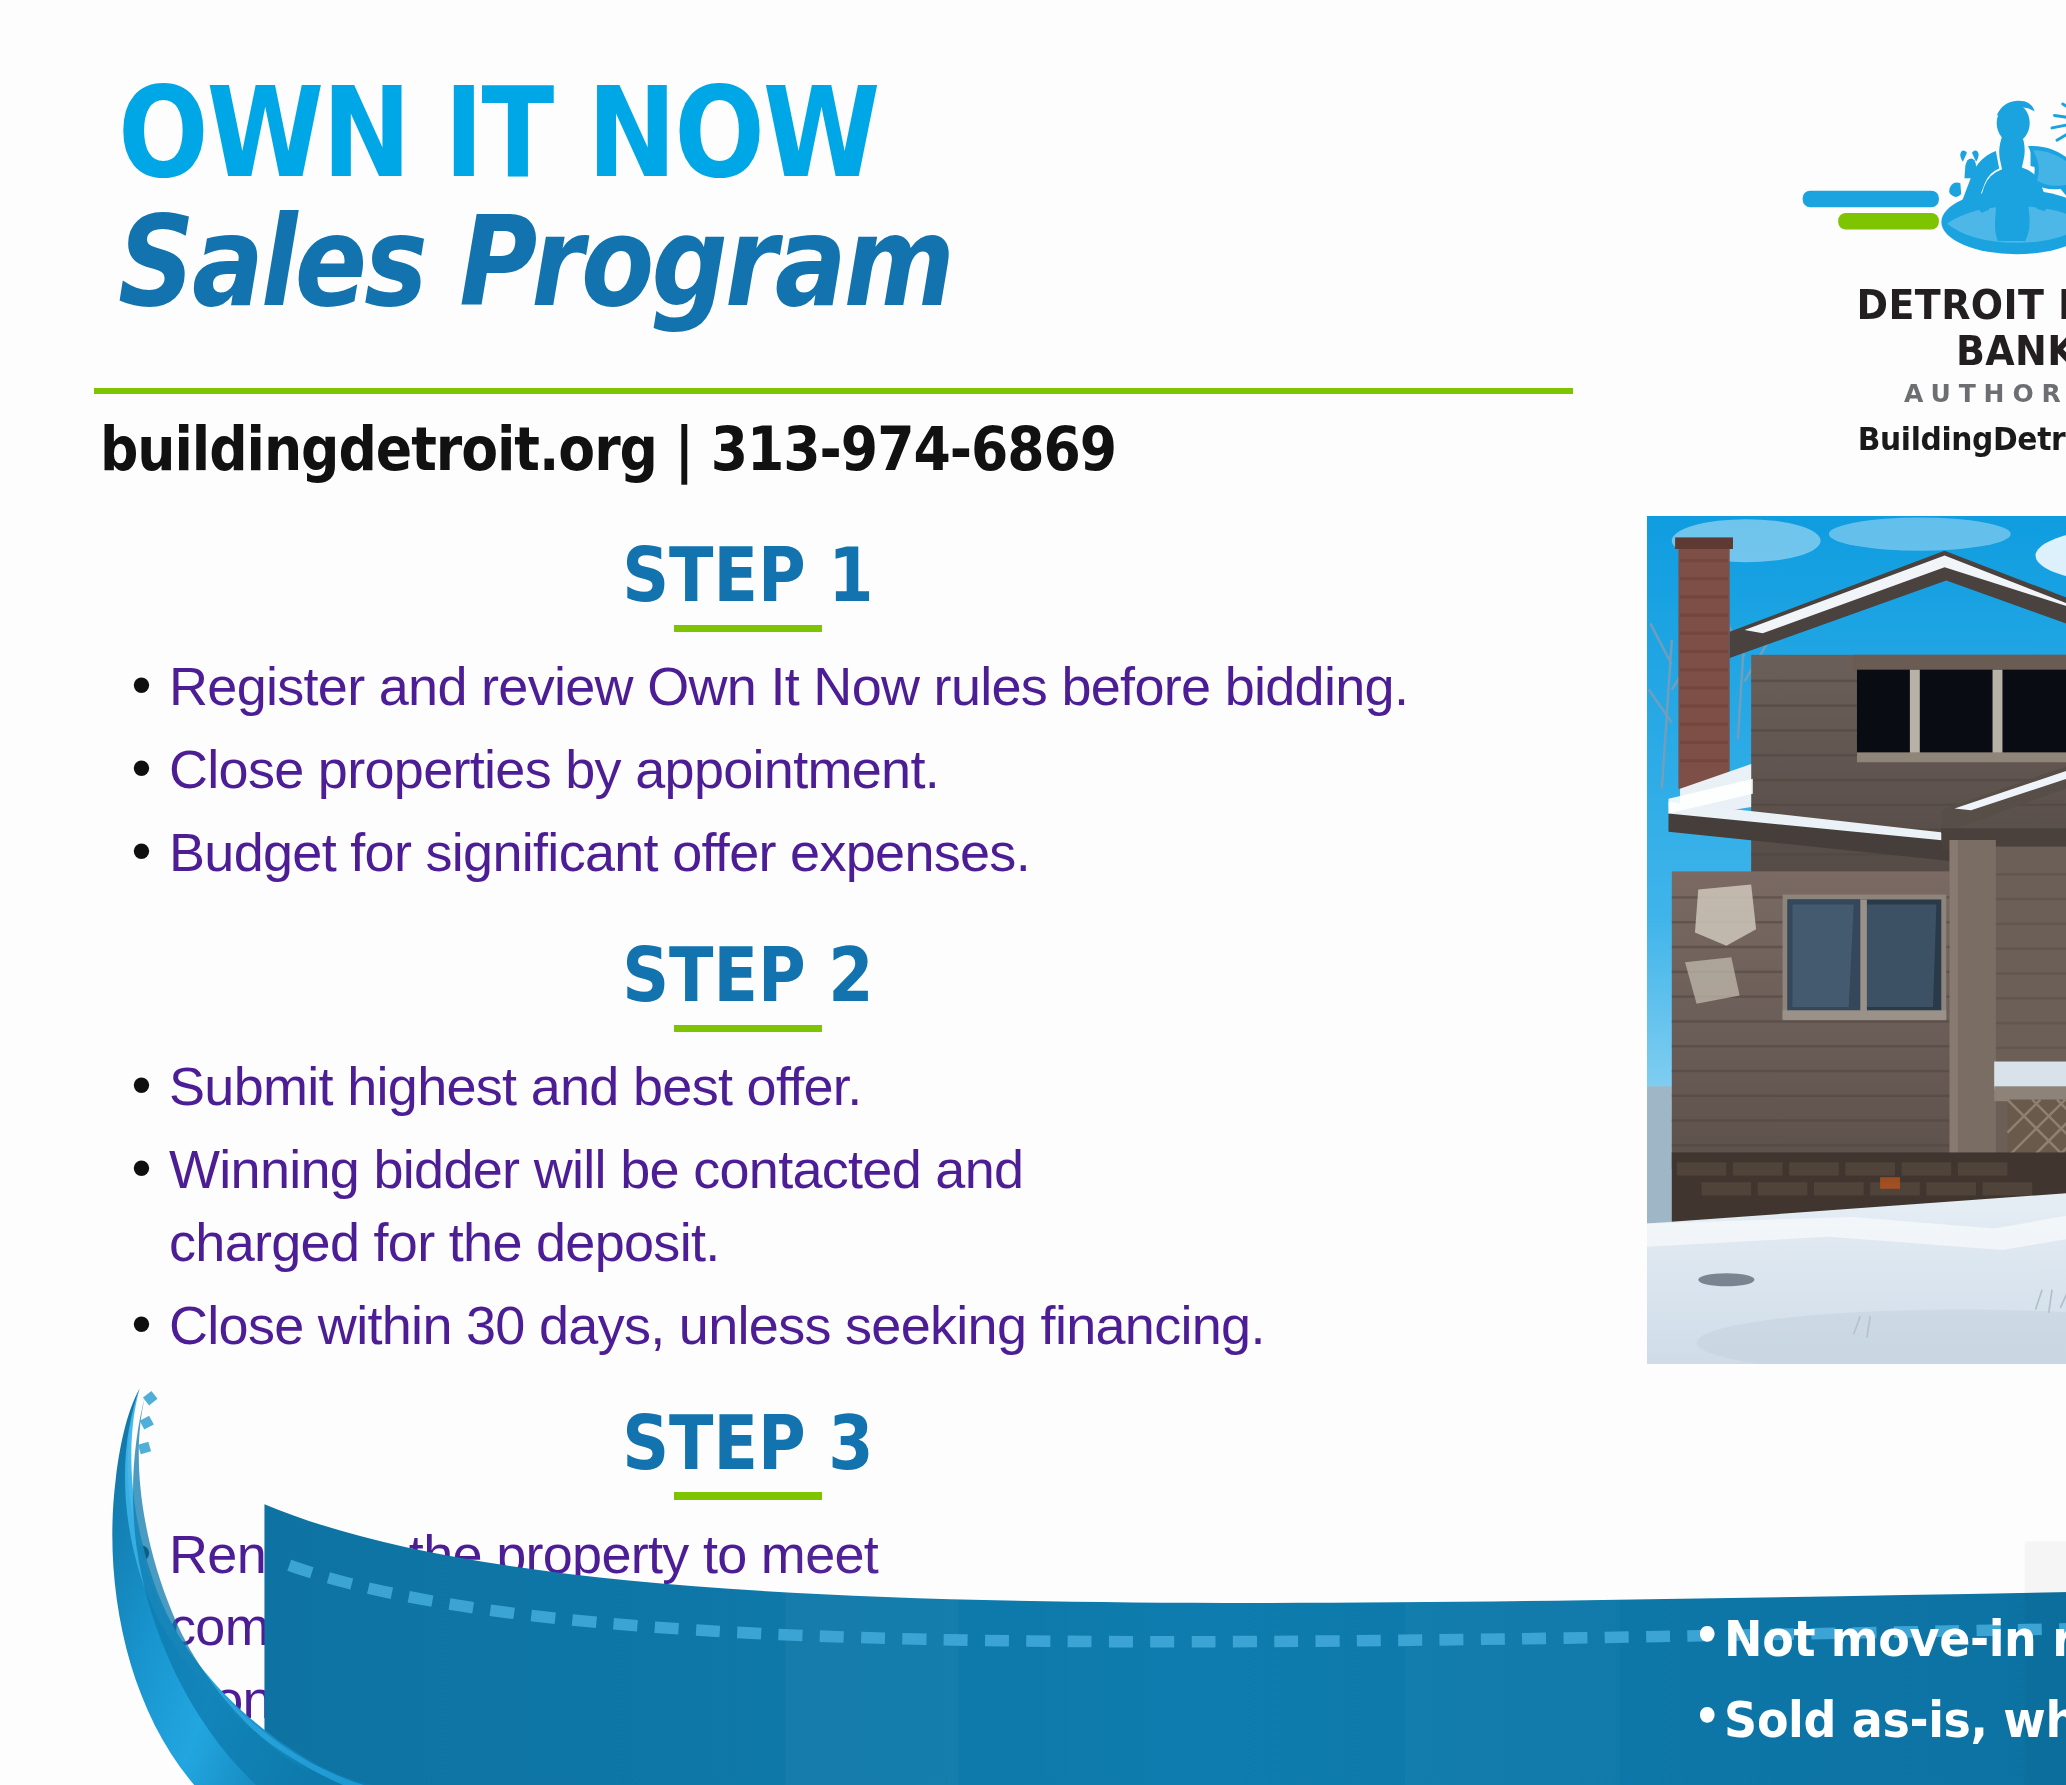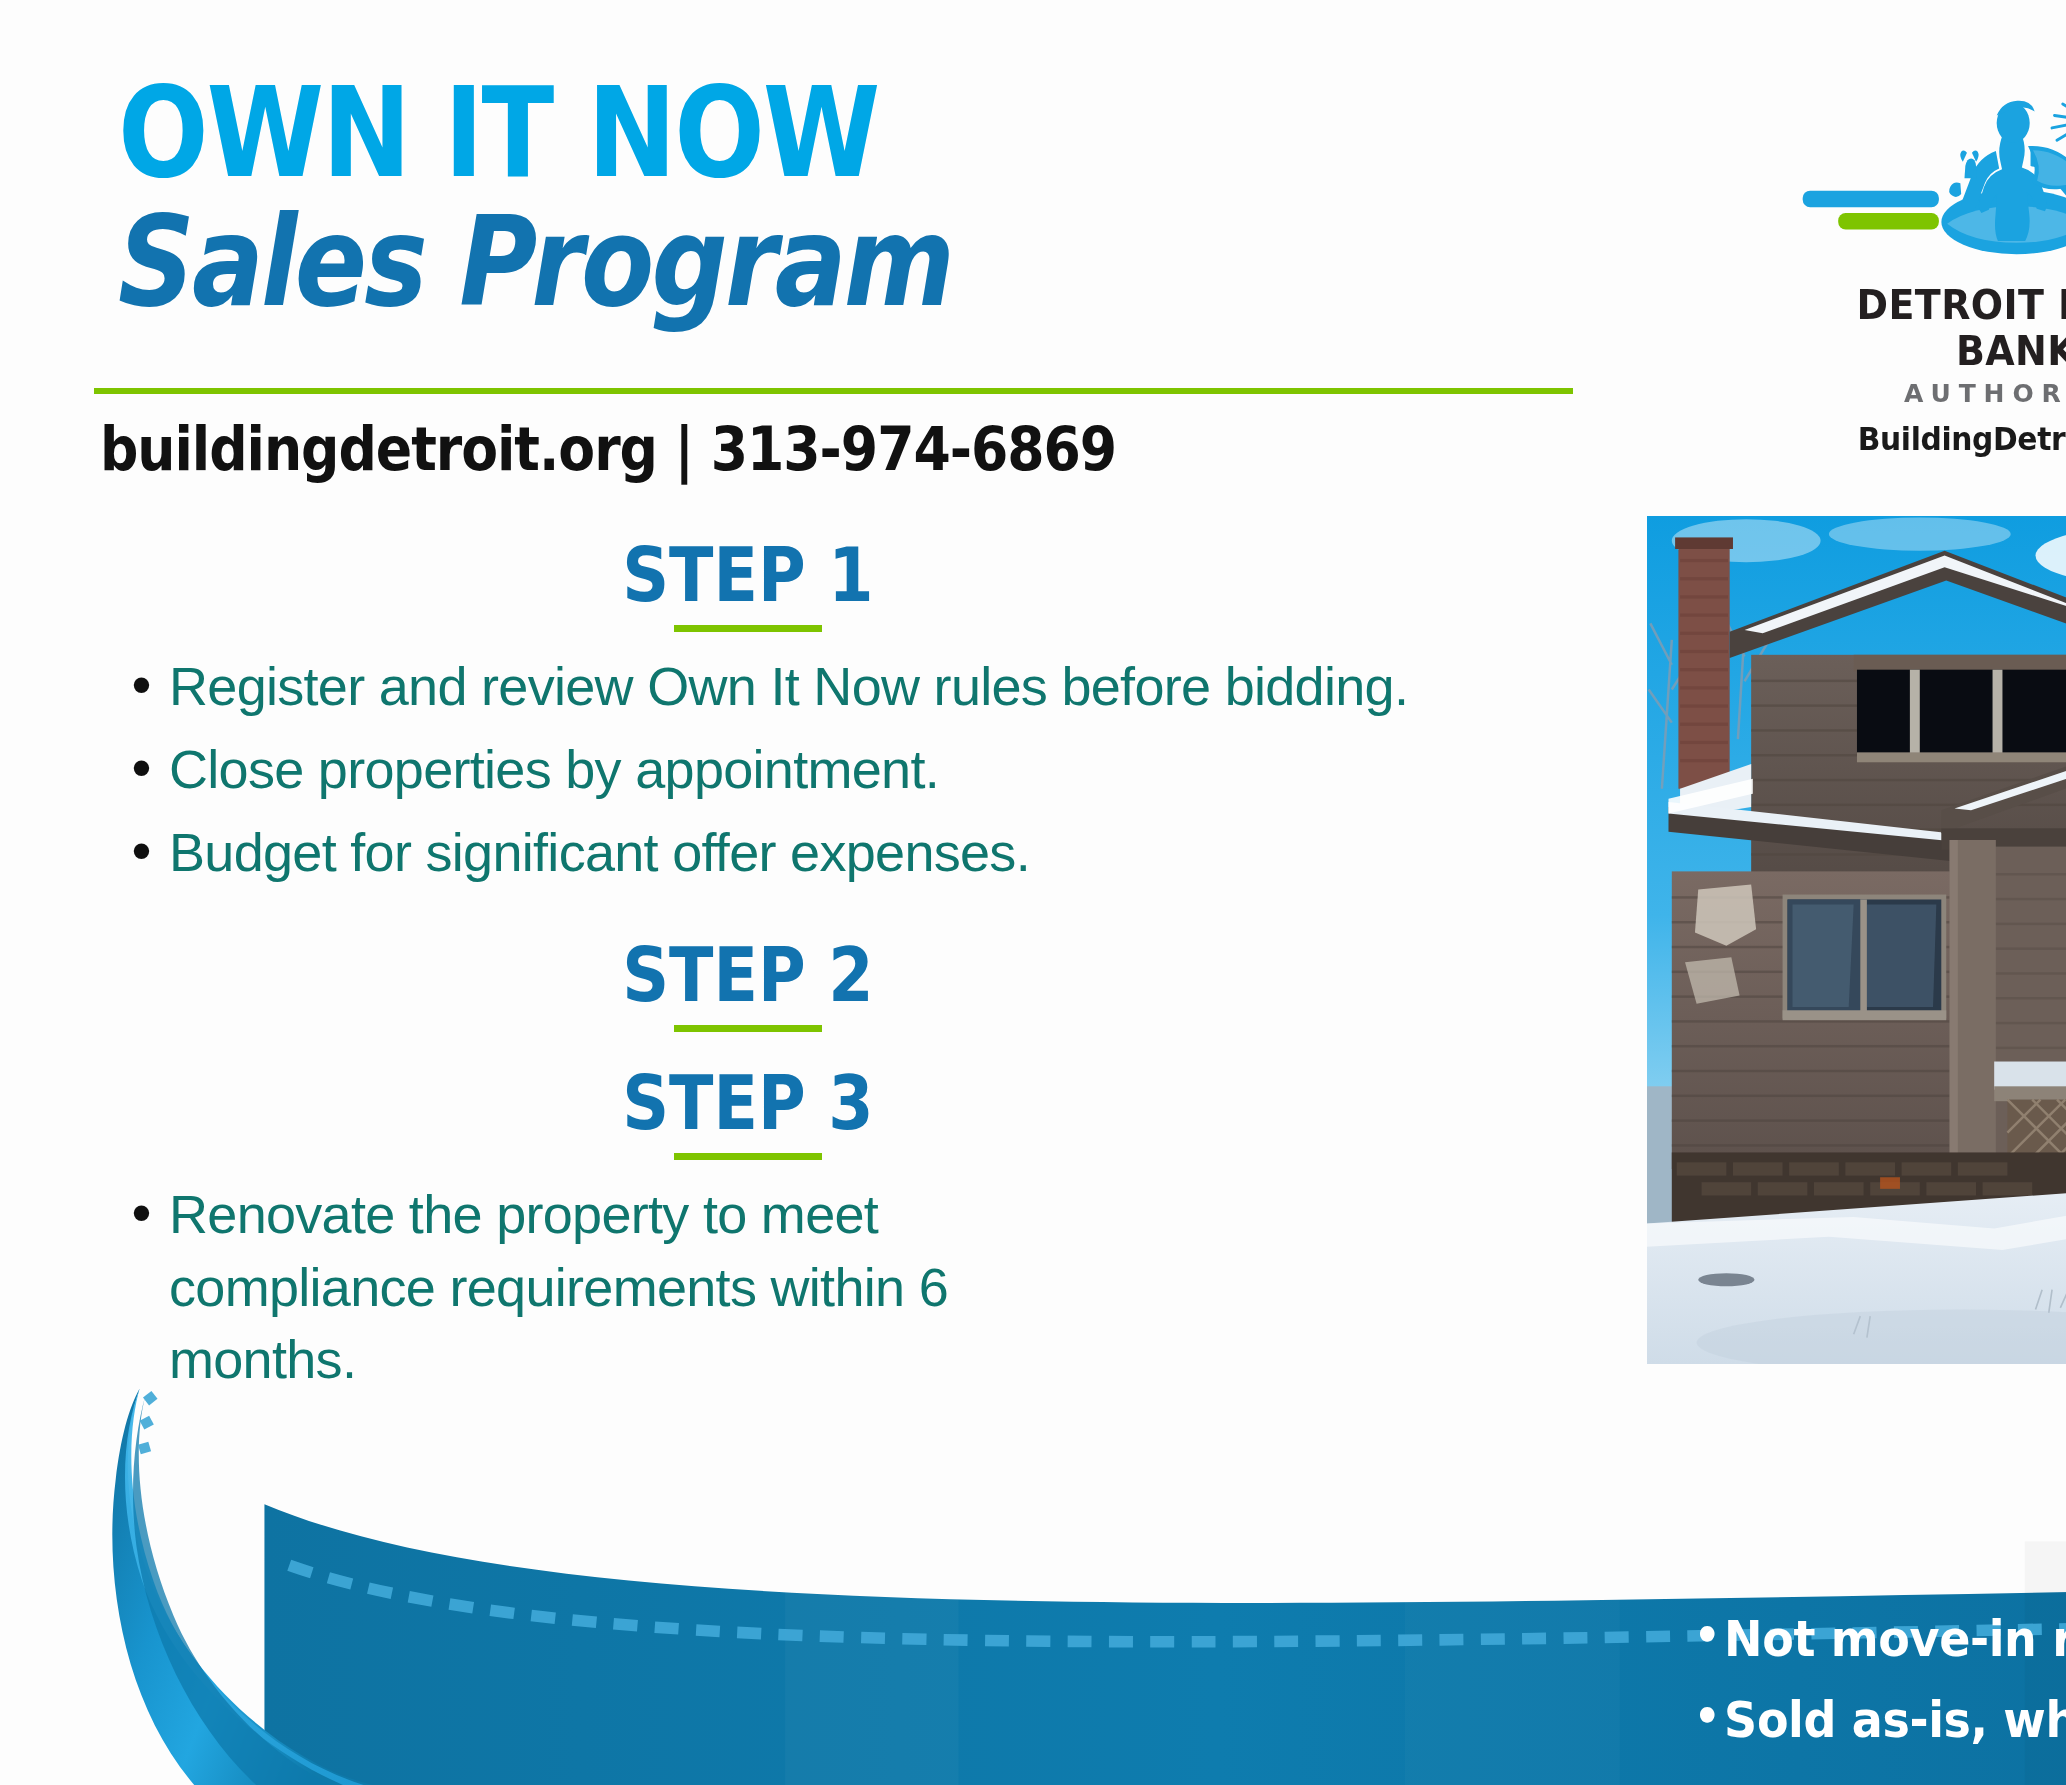--- a/index.html
+++ b/index.html
@@ -110,21 +110,21 @@
     background: #7EC400;
     margin: 10px auto 0 auto;
   }
   ul.bullets { list-style: none; margin: 18px 0 0 25px; }
   ul.bullets li {
     position: relative;
     font-family: "Liberation Sans", sans-serif;
     font-weight: 400;
     font-size: 54px;
     line-height: 1.34;
-    color: #0f766e;
+    color: #4c1d95;
     padding-left: 45px;
     margin-bottom: 10.7px;
     letter-spacing: -0.7px;
     max-width: 1355px;
   }
   ul.bullets li::before {
     content: "\2022";
     position: absolute;
     left: 7.4px; top: -4.1px;
     font-size: 57px;
@@ -257,20 +257,25 @@
       <li>Close properties by appointment.</li>
       <li>Budget for significant offer expenses.</li>
     </ul>
 
     <div class="gap-1"></div>
 
     <div class="step-head">
       <div class="lbl">STEP 2</div>
       <div class="ul"></div>
     </div>
+    <ul class="bullets">
+      <li>Submit highest and best offer.</li>
+      <li style="max-width:1025px;">Winning bidder will be contacted and charged for the deposit.</li>
+      <li>Close within 30 days, unless seeking financing.</li>
+    </ul>
 
     <div class="gap-2"></div>
 
     <div class="step-head">
       <div class="lbl">STEP 3</div>
       <div class="ul"></div>
     </div>
     <ul class="bullets">
       <li style="max-width:1000px;">Renovate the property to meet compliance requirements within 6 months.</li>
     </ul>

